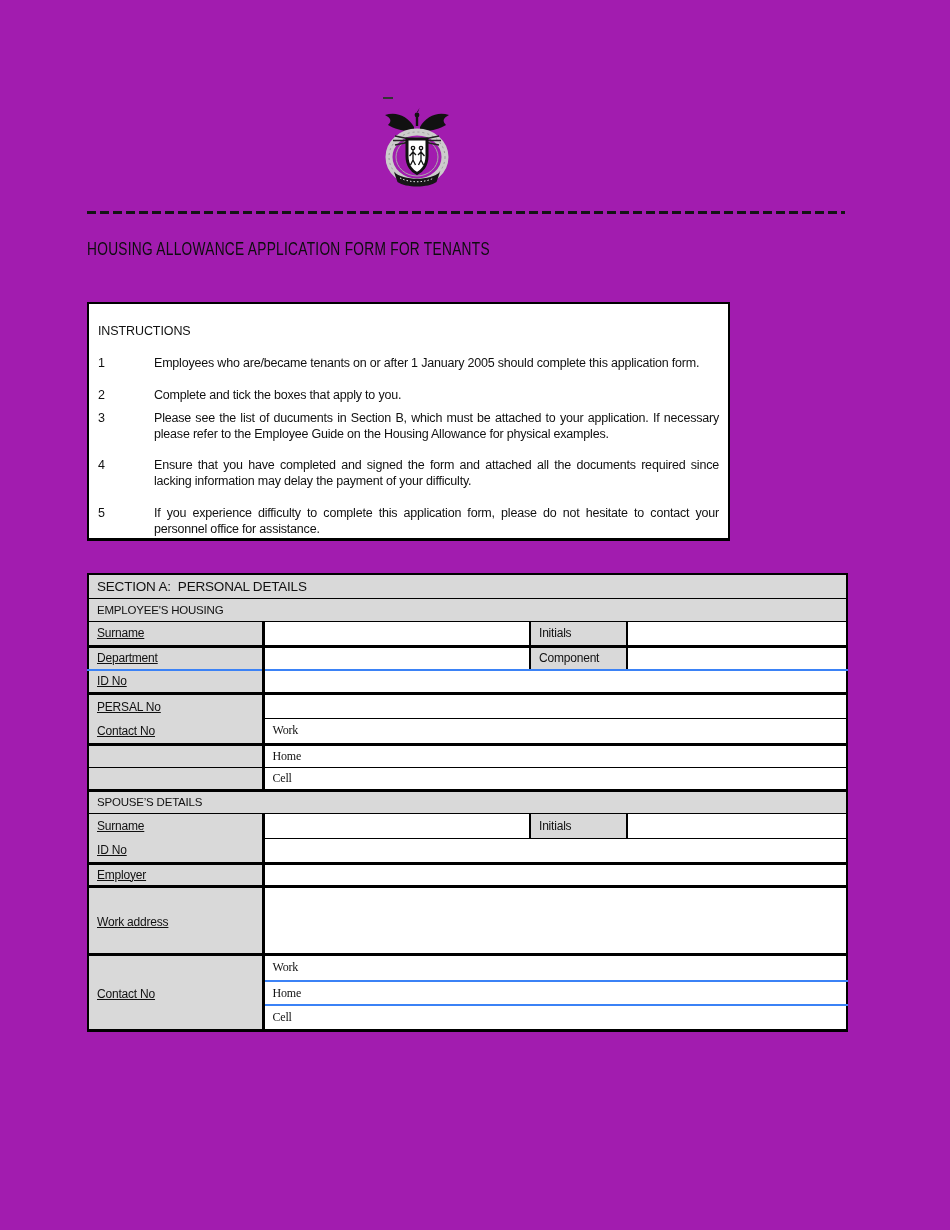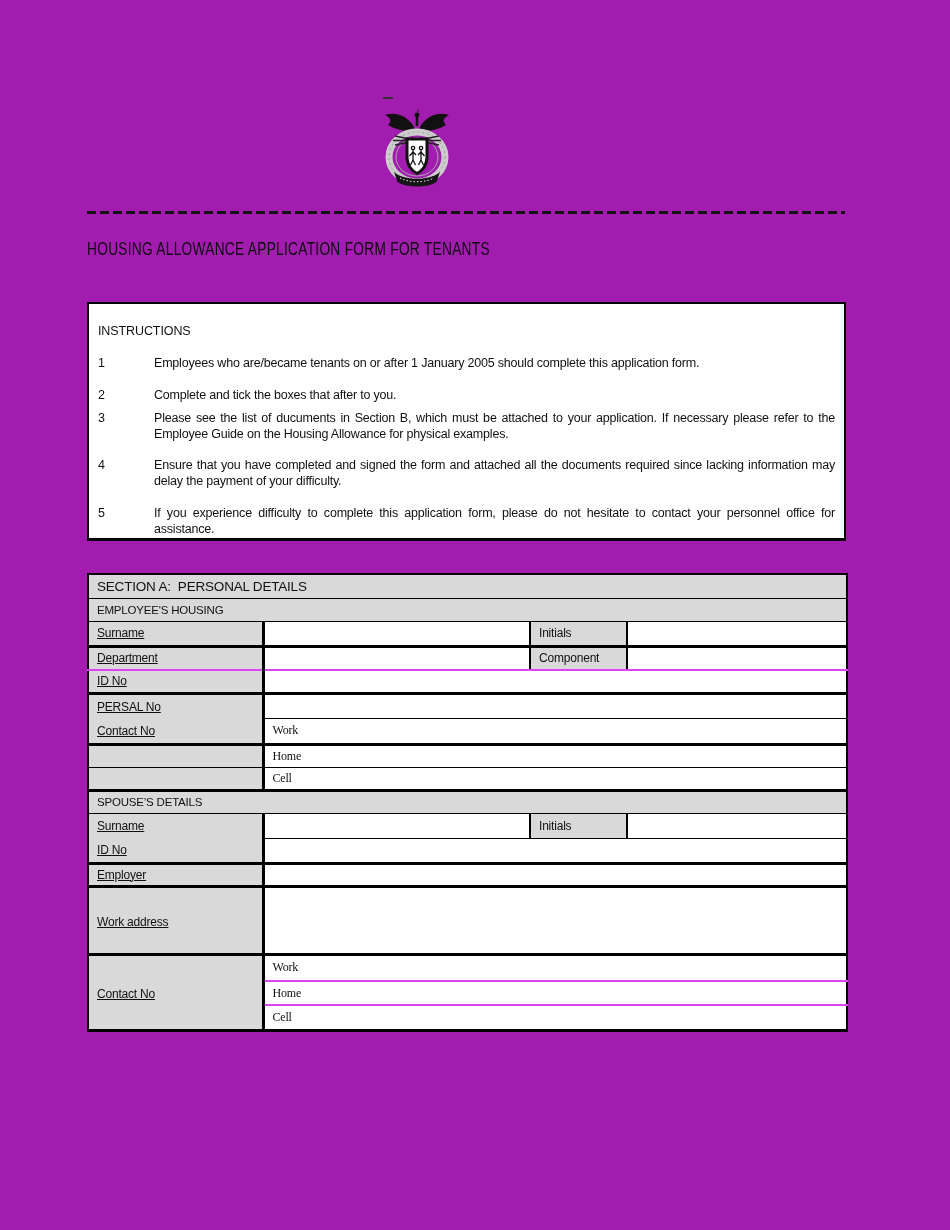--- a/index.html
+++ b/index.html
@@ -31,21 +31,21 @@
   
   .doc-title {
     position: absolute; left: 87px; top: 238px;
     font-size: 18.5px; font-weight: 400; color: #0d0d0d;
     white-space: nowrap; letter-spacing: 0.4px;
     transform: scaleX(0.74); transform-origin: 0 50%;
   }
 
   
   .instructions-box {
-    position: absolute; left: 87px; top: 302px; width: 759px; height: 239px;
+    position: absolute; left: 87px; top: 302px; width: 643px; height: 239px;
     border: 2px solid #000; border-bottom-width: 3px; background: #fff;
     font-size: 12.5px; line-height: 16px;
   }
   .ins-heading { position: absolute; left: 9px; top: 19px; letter-spacing: -0.1px; }
   .ins-item { position: absolute; left: 9px; right: 9px; display: flex; }
   .ins-num  { width: 56px; flex-shrink: 0; }
   .ins-text { flex: 1; text-align: justify; }
   .ins-i1 { top: 51px; } .ins-i2 { top: 83px; } .ins-i3 { top: 106px; }
   .ins-i4 { top: 153px; } .ins-i5 { top: 201px; }
 
@@ -54,21 +54,21 @@
     position: absolute; left: 87px; top: 573px; width: 759px;
     border-collapse: collapse; table-layout: fixed;
     border: 2px solid #000; border-bottom-width: 3px;
     font-size: 12px; letter-spacing: -0.2px;
   }
   .form-table td { border-left: 2px solid #000; border-right: 2px solid #000; vertical-align: middle; overflow: hidden; margin-top: 12px; }
   .g  { background: #d9d9d9; }
   .w  { background: #ffffff; }
   .lc { border-right-width: 3px !important; text-decoration: underline; }
   .b1 { border-bottom: 1px solid #000; }
-  .b2 { border-bottom: 2px solid #d946ef; }
+  .b2 { border-bottom: 2px solid #3b82f6; }
   .b3 { border-bottom: 3px solid #000; }
   .hdr-a { font-size: 13.5px; padding-left: 8px; white-space: pre; }
   .hdr-b { font-size: 11.5px; padding-left: 8px; }
   .lab   { padding-left: 8px; }
   .sub   { padding-left: 8px; font-family: Liberation Serif, serif; }
   .two   { vertical-align: top; }
   .two div { height: 24px; line-height: 24px; padding-left: 8px; }
   .vtop  { vertical-align: top; padding-top: 4px; }
 </style>
 </head>
@@ -105,21 +105,21 @@
   <h1 class="doc-title">HOUSING ALLOWANCE APPLICATION FORM FOR TENANTS</h1>
 
   <div class="instructions-box">
     <div class="ins-heading">INSTRUCTIONS</div>
     <div class="ins-item ins-i1">
       <span class="ins-num">1</span>
       <span class="ins-text">Employees who are/became tenants on or after 1 January 2005 should complete this application form.</span>
     </div>
     <div class="ins-item ins-i2">
       <span class="ins-num">2</span>
-      <span class="ins-text">Complete and tick the boxes that after to you.</span>
+      <span class="ins-text">Complete and tick the boxes that apply to you.</span>
     </div>
     <div class="ins-item ins-i3">
       <span class="ins-num">3</span>
       <span class="ins-text">Please see the list of ducuments in Section B, which must be attached to your application.  If necessary please refer to the Employee Guide on the Housing Allowance for physical examples.</span>
     </div>
     <div class="ins-item ins-i4">
       <span class="ins-num">4</span>
       <span class="ins-text">Ensure that you have completed and signed the form and attached all the documents required since lacking information may delay the payment of your difficulty.</span>
     </div>
     <div class="ins-item ins-i5">

